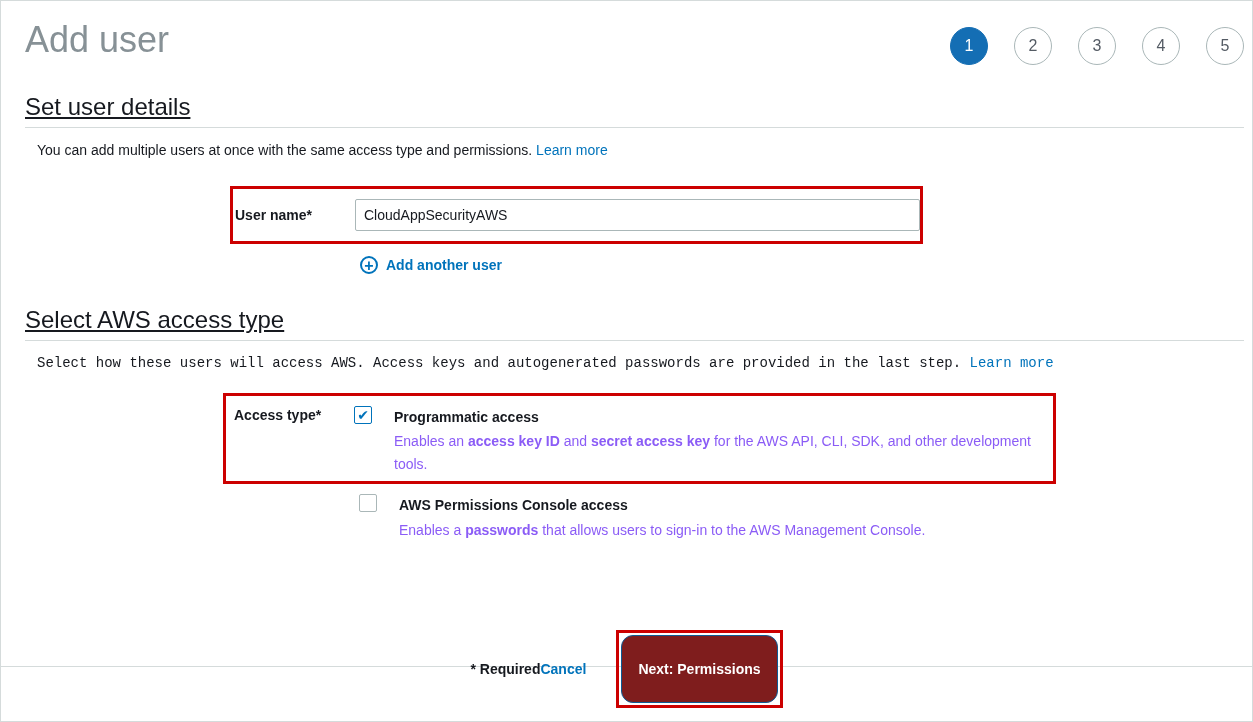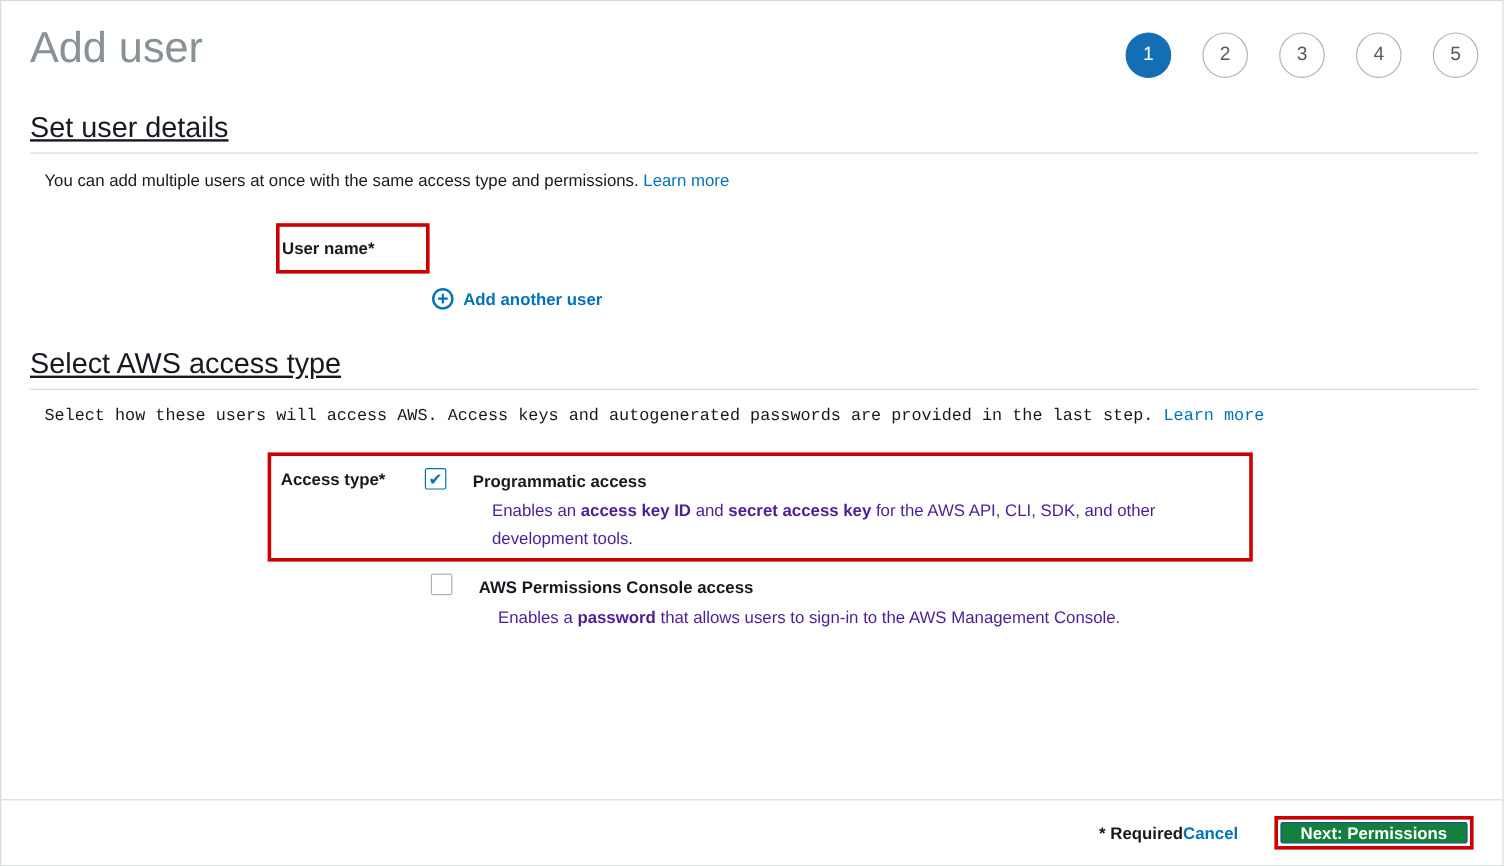--- a/index.html
+++ b/index.html
@@ -7,21 +7,21 @@
     font-family: "Amazon Ember", "Helvetica Neue", Arial, sans-serif;
     font-size: 14px;
     color: #16191f;
     background: #fff;
     width: 1253px;
     height: 722px;
     position: relative;
     border: 1px solid #d5dbdb;
   }
   .page {
-    padding: 18px 20px 0 24px;
+    padding: 18px 8px 0 24px;
   }
   .header-row {
     display: flex;
     justify-content: space-between;
     align-items: flex-start;
     margin-bottom: 28px;
   }
   h1 {
     font-size: 36px;
     font-weight: 400;
@@ -166,22 +166,21 @@
   }
   .access-col-body {
     flex: 1;
     line-height: 1.6;
   }
   .access-title {
     font-weight: 700;
     margin-bottom: 2px;
   }
   .access-desc {
-    color: #4c1d95;
-    margin-left: 16px;
+    color: #8b5cf6;
   }
   .access-row2 {
     display: flex;
     align-items: flex-start;
     margin-left: 326px;
     margin-right: 188px;
     padding: 10px 8px 6px 8px;
   }
   .access-row2 .access-col-check { width: 40px; }
   .access-row2 .access-col-body { flex: 1; line-height: 1.6; }
@@ -190,21 +189,21 @@
   .footer-divider {
     border-top: 1px solid #d5dbdb;
     position: absolute;
     left: 0; right: 0; bottom: 54px;
   }
   .footer {
     position: absolute;
     left: 0; right: 0; bottom: 0;
     display: flex;
     align-items: center;
-    justify-content: flex-end;
+    justify-content: center;
     padding: 12px 24px 13px 24px;
   }
   .required {
     font-weight: 700;
   }
   .footer-right {
     display: flex;
     align-items: center;
     gap: 30px;
   }
@@ -212,27 +211,27 @@
     color: #0073bb;
     font-weight: 700;
     cursor: pointer;
   }
   .next-highlight {
     border: 3px solid #cc0000;
     padding: 2px;
     display: inline-block;
   }
   .next-btn {
-    background: #15803d;
+    background: #7f1d1d;
     border: 1px solid #0d5a94;
     color: #fff;
     font-weight: 700;
     font-size: 14px;
-    padding: 0 16px;
-    border-radius: 2px;
+    padding: 25px 16px;
+    border-radius: 12px;
     cursor: pointer;
   }
 </style>
 </head>
 <body>
 
 <div class="page">
   <div class="header-row">
     <h1>Add user</h1>
     <div class="steps">
@@ -246,20 +245,21 @@
 
   <h2>Set user details</h2>
   <div class="section-divider"></div>
   <p class="help-text">
     <span>You can add multiple users at once with the same access type and permissions. </span><a class="link">Learn more</a>
   </p>
 
   <div class="highlight-box">
     <div class="field-row">
       <label class="field-label">User name*</label>
+      <input class="field-input" type="text" value="CloudAppSecurityAWS" style="">
     </div>
   </div>
   <div class="add-another">
     <span class="plus-icon">+</span>
     <span>Add another user</span>
   </div>
 
   <div class="section2">
     <h2>Select AWS access type</h2>
     <div class="section-divider"></div>
@@ -284,21 +284,21 @@
       </div>
     </div>
 
     <div class="access-row2">
       <div class="access-col-check">
         <span class="checkbox"></span>
       </div>
       <div class="access-col-body">
         <div class="access-title">AWS Permissions Console access</div>
         <div class="access-desc">
-          <span>Enables a </span><b>password</b><span> that allows users to sign-in to the AWS Management Console.</span>
+          <span>Enables a </span><b>passwords</b><span> that allows users to sign-in to the AWS Management Console.</span>
         </div>
       </div>
     </div>
   </div>
 </div>
 
 <div class="footer-divider"></div>
 <div class="footer">
   <div class="required">* Required</div>
   <div class="footer-right">

